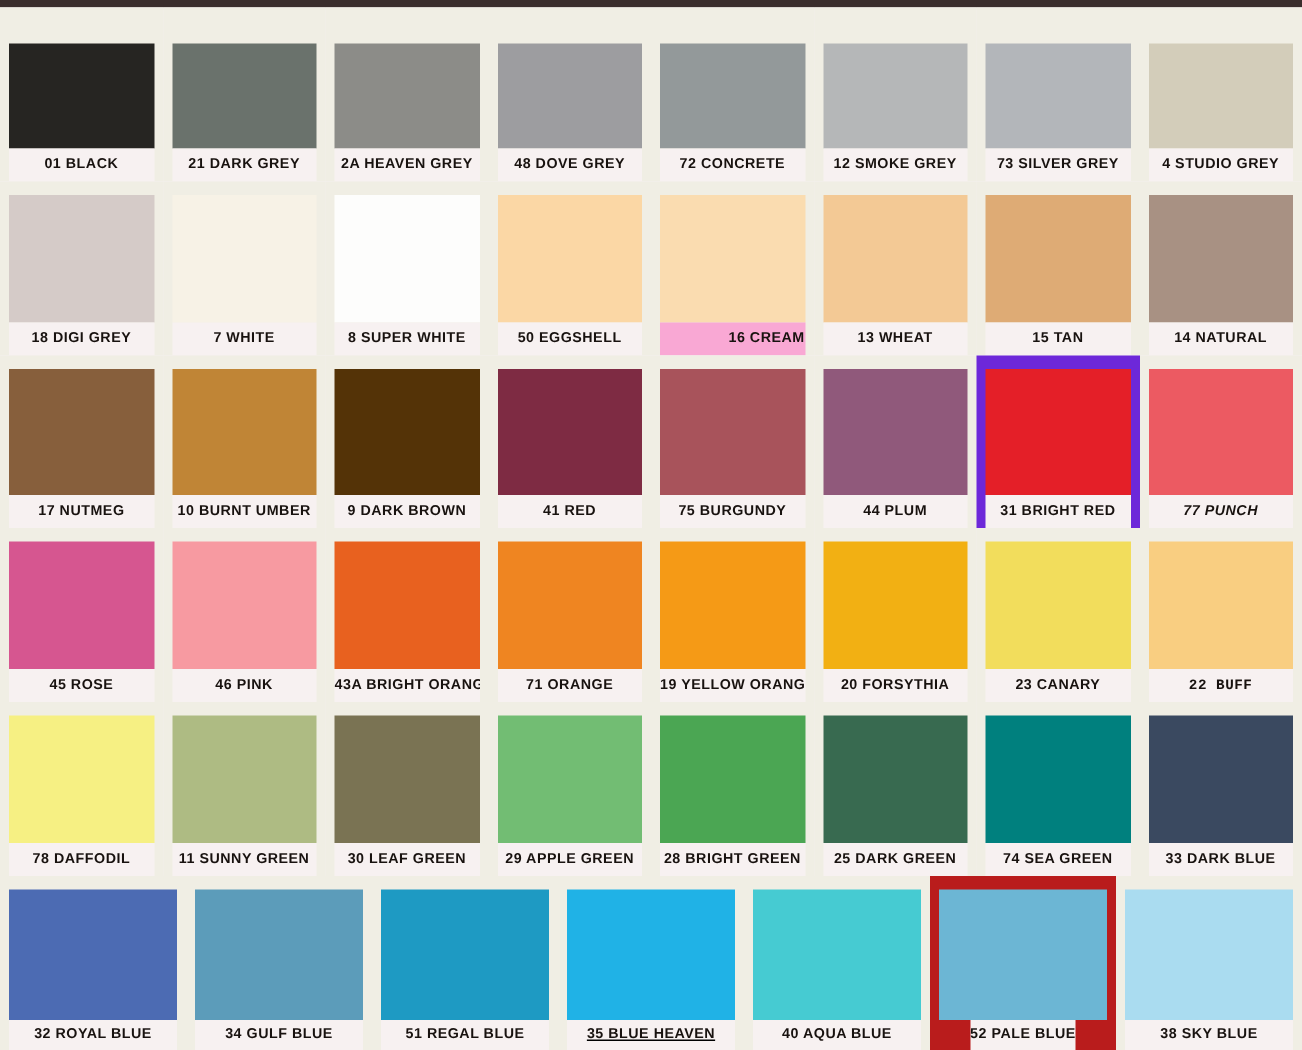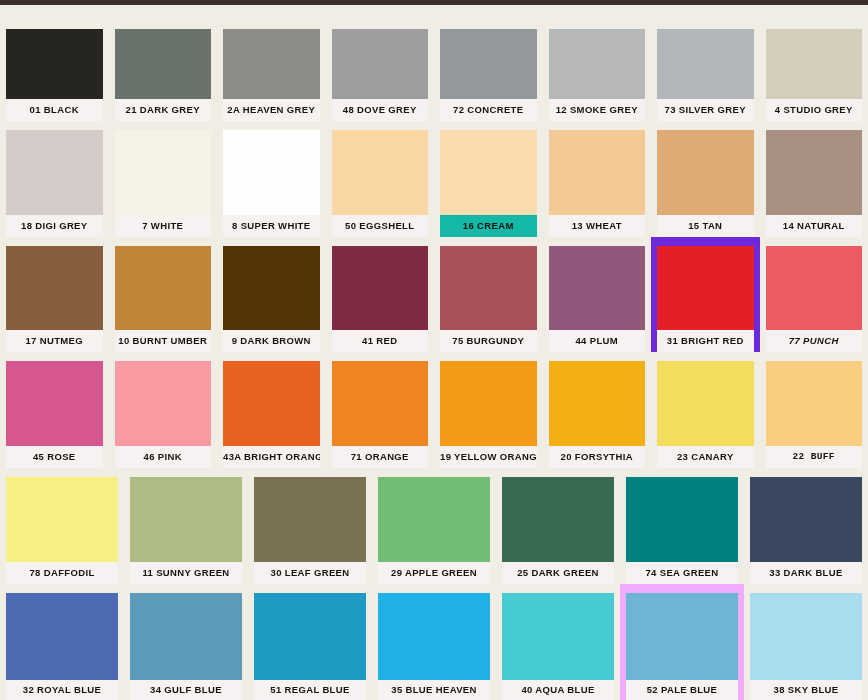--- a/index.html
+++ b/index.html
@@ -128,21 +128,21 @@
       <div class="swatch-cell" style="background: rgb(240, 238, 228);">
         <div class="swatch-chip" style="background: rgb(253, 253, 252);"></div>
         <div class="swatch-label" style="background: rgb(247, 241, 241); color: rgb(24, 18, 15);">8 SUPER WHITE</div>
       </div>
       <div class="swatch-cell" style="background: rgb(240, 238, 228);">
         <div class="swatch-chip" style="background: rgb(251, 215, 165);"></div>
         <div class="swatch-label" style="background: rgb(247, 241, 241); color: rgb(24, 18, 15);">50 EGGSHELL</div>
       </div>
       <div class="swatch-cell" style="background: rgb(240, 238, 228);">
         <div class="swatch-chip" style="background: rgb(250, 220, 176);"></div>
-        <div class="swatch-label" style="background: #14b8a6; color: rgb(24, 18, 15);">16 CREAM</div>
+        <div class="swatch-label" style="background: #f9a8d4; color: rgb(24, 18, 15); text-align: right;">16 CREAM</div>
       </div>
       <div class="swatch-cell" style="background: rgb(240, 238, 228);">
         <div class="swatch-chip" style="background: rgb(243, 201, 149);"></div>
         <div class="swatch-label" style="background: rgb(247, 241, 241); color: rgb(24, 18, 15);">13 WHEAT</div>
       </div>
       <div class="swatch-cell" style="background: rgb(240, 238, 228);">
         <div class="swatch-chip" style="background: rgb(222, 171, 117);"></div>
         <div class="swatch-label" style="background: rgb(247, 241, 241); color: rgb(24, 18, 15);">15 TAN</div>
       </div>
       <div class="swatch-cell" style="background: rgb(240, 238, 228);">
@@ -229,20 +229,24 @@
       </div>
       <div class="swatch-cell" style="background: rgb(240, 238, 228);">
         <div class="swatch-chip" style="background: rgb(122, 115, 83);"></div>
         <div class="swatch-label" style="background: rgb(247, 241, 241); color: rgb(24, 18, 15);">30 LEAF GREEN</div>
       </div>
       <div class="swatch-cell" style="background: rgb(240, 238, 228);">
         <div class="swatch-chip" style="background: rgb(114, 189, 115);"></div>
         <div class="swatch-label" style="background: rgb(247, 241, 241); color: rgb(24, 18, 15);">29 APPLE GREEN</div>
       </div>
       <div class="swatch-cell" style="background: rgb(240, 238, 228);">
+        <div class="swatch-chip" style="background: rgb(75, 166, 83);"></div>
+        <div class="swatch-label" style="background: rgb(247, 241, 241); color: rgb(24, 18, 15);">28 BRIGHT GREEN</div>
+      </div>
+      <div class="swatch-cell" style="background: rgb(240, 238, 228);">
         <div class="swatch-chip" style="background: rgb(56, 106, 80);"></div>
         <div class="swatch-label" style="background: rgb(247, 241, 241); color: rgb(24, 18, 15);">25 DARK GREEN</div>
       </div>
       <div class="swatch-cell" style="background: rgb(240, 238, 228);">
         <div class="swatch-chip" style="background: rgb(0, 128, 126);"></div>
         <div class="swatch-label" style="background: rgb(247, 241, 241); color: rgb(24, 18, 15);">74 SEA GREEN</div>
       </div>
       <div class="swatch-cell" style="background: rgb(240, 238, 228);">
         <div class="swatch-chip" style="background: rgb(58, 73, 96);"></div>
         <div class="swatch-label" style="background: rgb(247, 241, 241); color: rgb(24, 18, 15);">33 DARK BLUE</div>
@@ -254,29 +258,29 @@
         <div class="swatch-label" style="background: rgb(247, 241, 241); color: rgb(24, 18, 15);">32 ROYAL BLUE</div>
       </div>
       <div class="swatch-cell" style="background: rgb(240, 238, 228);">
         <div class="swatch-chip" style="background: rgb(92, 156, 186);"></div>
         <div class="swatch-label" style="background: rgb(247, 241, 241); color: rgb(24, 18, 15);">34 GULF BLUE</div>
       </div>
       <div class="swatch-cell" style="background: rgb(240, 238, 228);">
         <div class="swatch-chip" style="background: rgb(30, 154, 195);"></div>
         <div class="swatch-label" style="background: rgb(247, 241, 241); color: rgb(24, 18, 15);">51 REGAL BLUE</div>
       </div>
-      <div class="swatch-cell" style="background: rgb(240, 238, 228);">
+      <div class="swatch-cell" style="background: rgb(240, 238, 228); text-decoration: underline;">
         <div class="swatch-chip" style="background: rgb(32, 178, 230);"></div>
         <div class="swatch-label" style="background: rgb(247, 241, 241); color: rgb(24, 18, 15);">35 BLUE HEAVEN</div>
       </div>
       <div class="swatch-cell" style="background: rgb(240, 238, 228);">
         <div class="swatch-chip" style="background: rgb(70, 203, 210);"></div>
         <div class="swatch-label" style="background: rgb(247, 241, 241); color: rgb(24, 18, 15);">40 AQUA BLUE</div>
       </div>
-      <div class="swatch-cell" style="background: #f0abfc;">
+      <div class="swatch-cell" style="background: #b91c1c; align-items: center;">
         <div class="swatch-chip" style="background: rgb(108, 182, 212);"></div>
         <div class="swatch-label" style="background: rgb(247, 241, 241); color: rgb(24, 18, 15);">52 PALE BLUE</div>
       </div>
       <div class="swatch-cell" style="background: rgb(240, 238, 228);">
         <div class="swatch-chip" style="background: rgb(170, 220, 240);"></div>
         <div class="swatch-label" style="background: rgb(247, 241, 241); color: rgb(24, 18, 15);">38 SKY BLUE</div>
       </div>
     </div>
   </div>
 

